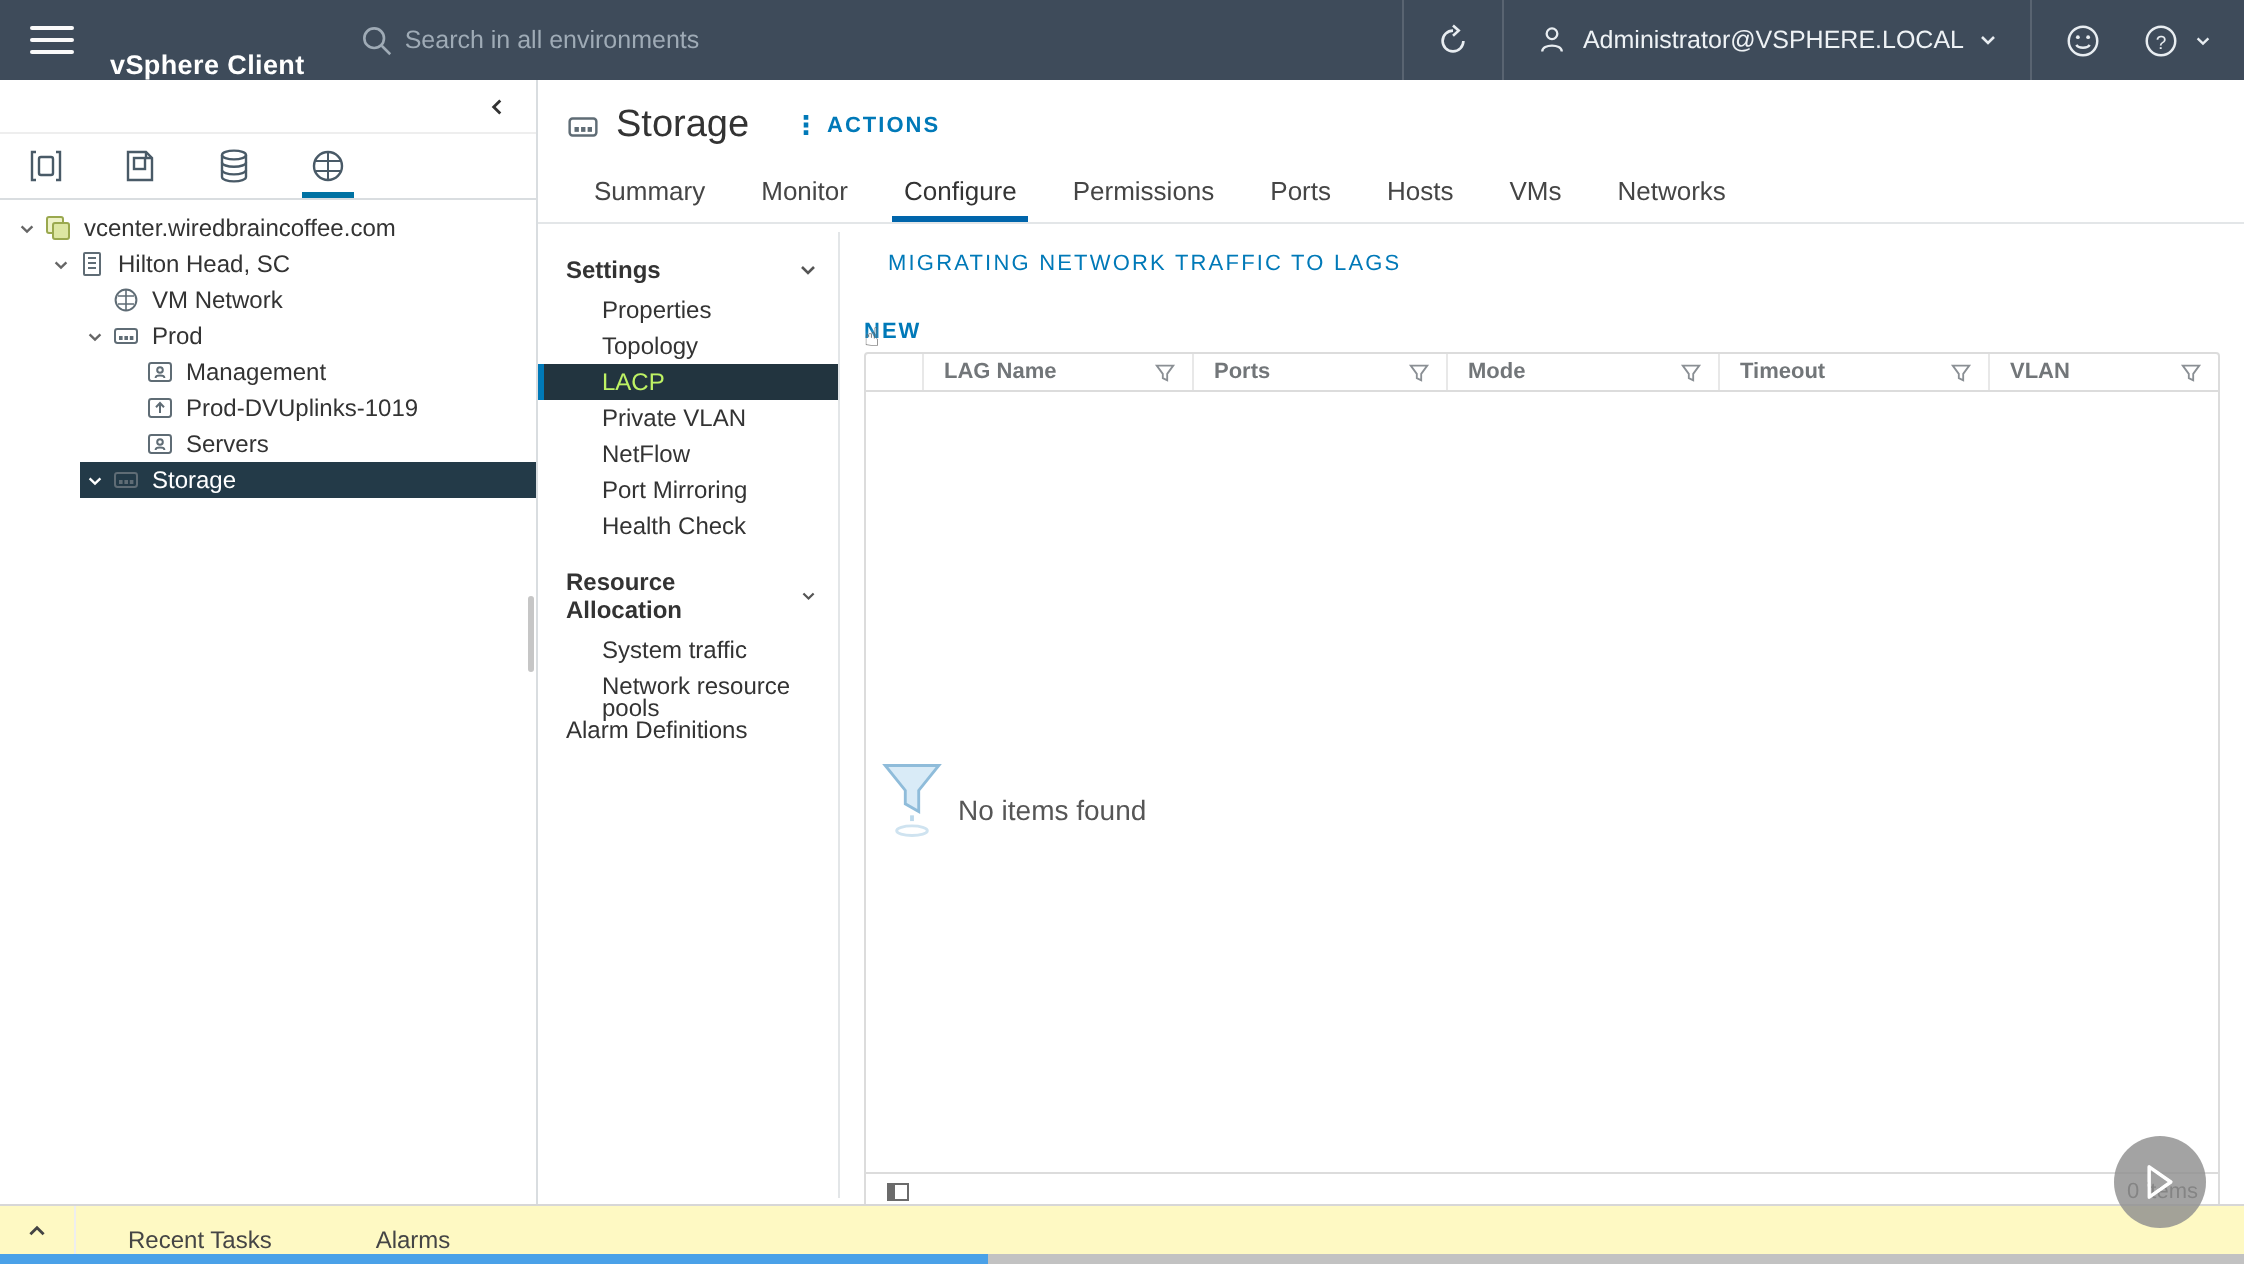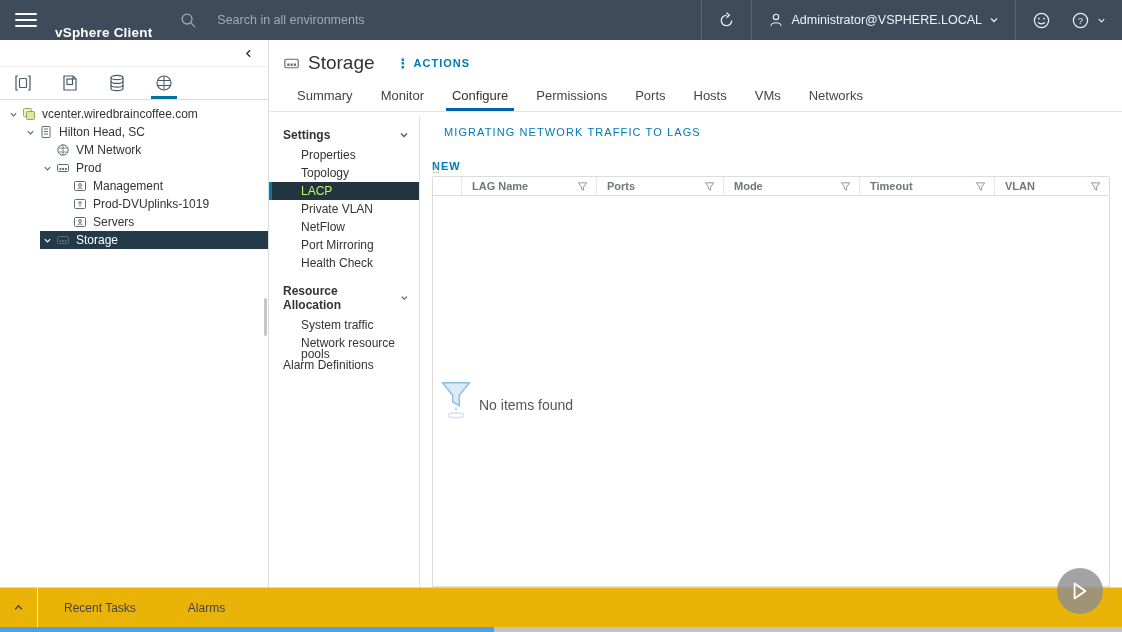--- a/index.html
+++ b/index.html
@@ -7,21 +7,21 @@
     font-family:"Liberation Sans","DejaVu Sans",sans-serif; color:#333; }
   .icon-svg { display:inline-block; vertical-align:middle; }
 
   
   .topbar { position:absolute; left:0; top:0; width:1122px; height:40px; background:#3e4b5a;
     display:flex; align-items:center; color:#fff; }
   .hamburger { width:22px; height:14px; margin-left:15px; display:flex; flex-direction:column;
     justify-content:space-between; cursor:pointer; }
   .hamburger span { display:block; height:2px; background:#fafafa; border-radius:1px; }
   .app-title { font-size:13.5px; font-weight:bold; letter-spacing:.2px; margin-left:18px;margin-top:24px; }
-  .searchwrap { display:flex; align-items:center; margin-left:28px; gap:20px; flex:0 0 auto; }
+  .searchwrap { display:flex; align-items:center; margin-left:28px; gap:5px; flex:0 0 auto; }
   .search-input { background:transparent; border:none; outline:none; color:#e8edf1;
     font-size:12.5px; width:240px; font-family:inherit; }
   .search-input::placeholder { color:#9fabb6; }
   .topbar-right { margin-left:auto; display:flex; align-items:center; height:100%; }
   .tb-sep { width:1px; height:40px; background:rgba(255,255,255,.14); }
   .tb-item { display:flex; align-items:center; gap:7px; padding:0 16px; height:100%; cursor:pointer; }
   .user-label { font-size:12.5px; color:#eef2f5; }
 
   
   .shell { position:absolute; left:0; top:40px; width:1122px; height:562px; display:flex; }
@@ -85,22 +85,22 @@
     font-size:11px; color:#727679; font-weight:600; padding:0 8px 0 10px;
     border-left:1px solid #e8e8e8; }
   .gh-cell.first { border-left:none; }
   .grid-body { flex:1; display:flex; flex-direction:row; align-items:center; padding-top:18px; }
   .no-items { margin-top:10px; font-size:14px; color:#565656; }
   .grid-footer { height:19px; border-top:1px solid #dcdcdc; display:flex; align-items:center;
     justify-content:space-between; padding:0 10px; }
   .items-count { font-size:11px; color:#565656; }
 
   
-  .bottombar { position:absolute; left:0; bottom:5px; width:1122px; height:40px; background:#eab308;
-    border-top:1px solid #d7d7d7; display:flex; align-items:center; }
+  .bottombar { position:absolute; left:0; bottom:5px; width:1122px; height:25px; background:#fef9c3;
+    border-top:1px solid #d7d7d7; display:flex; align-items:flex-end; }
   .bb-chev { width:38px; display:flex; justify-content:center; cursor:pointer;
     border-right:1px solid #eee; height:100%; align-items:center; }
   .bb-tab { font-size:12px; color:#454545; padding:0 26px; cursor:pointer; }
 
   
   .progress-track { position:absolute; left:0; bottom:0; width:1122px; height:5px; background:#c2c2c2; }
   .progress-fill { height:100%; width:44%; background:#4aa1e8; }
 
   
   .play-overlay { position:absolute; left:1057px; top:568px; width:46px; height:46px; border-radius:50%;

